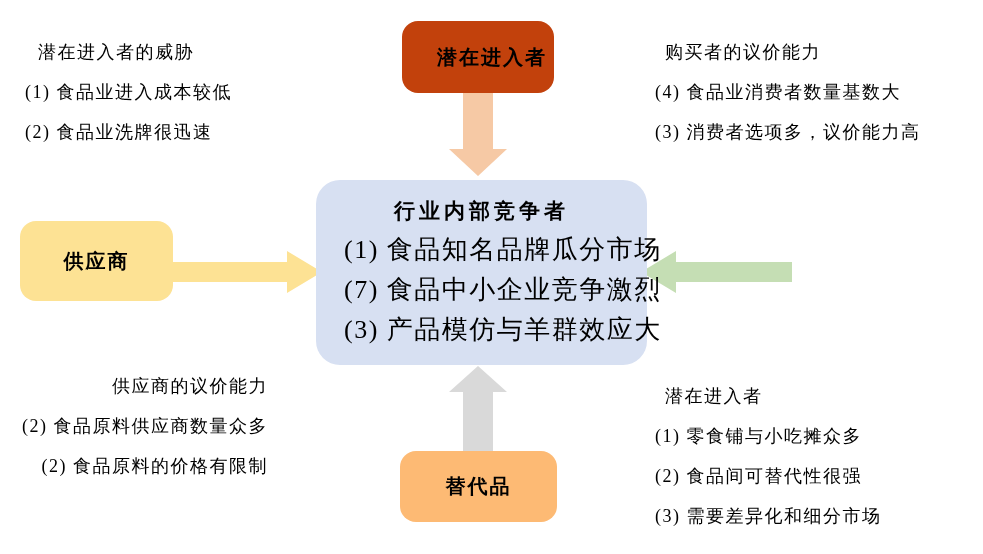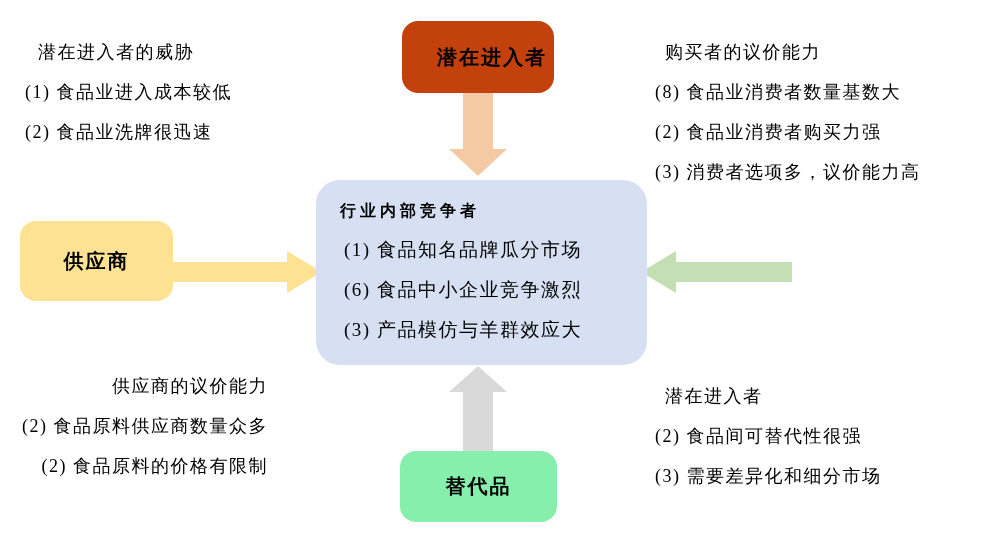--- a/index.html
+++ b/index.html
@@ -38,61 +38,61 @@
   .center-box {
     position: absolute;
     left: 316px; top: 180px;
     width: 331px; height: 185px;
     border-radius: 24px;
     z-index: 2;
     box-sizing: border-box;
     padding-top: 12px;
   }
   .center-title {
+    text-align: center;
     font-weight: bold;
-    font-size: 16px;
+    font-size: 21px;
     line-height: 38px;
     letter-spacing: 4px;
-    padding-left: 24px;
   }
   .center-items {
     padding-left: 28px;
-    font-size: 19px;
+    font-size: 26px;
     line-height: 40px;
     letter-spacing: 1.5px;
     white-space: nowrap;
   }
   .arrow-svg { position: absolute; z-index: 1; }
 </style>
 </head>
 <body>
 
 <div id="canvas">
 
   <div class="note-block" style="left:25px; top:32px;">
     <span class="note-heading indent-13">潜在进入者的威胁</span>
     <span class="note-item">(1) 食品业进入成本较低</span>
     <span class="note-item">(2) 食品业洗牌很迅速</span>
   </div>
 
   <div class="note-block" style="left:655px; top:32px;">
     <span class="note-heading indent-10">购买者的议价能力</span>
-    <span class="note-item">(8) 食品业消费者数量基数大</span>
-    <span class="note-item">(2) 食品业消费者购买力强</span>
+    <span class="note-item">(4) 食品业消费者数量基数大</span>
     <span class="note-item">(3) 消费者选项多，议价能力高</span>
   </div>
 
   <div class="note-block" style="left:22px; top:366px;text-align:right;">
     <span class="note-heading indent-8">供应商的议价能力</span>
     <span class="note-item">(2) 食品原料供应商数量众多</span>
     <span class="note-item">(2) 食品原料的价格有限制</span>
   </div>
 
   <div class="note-block" style="left:655px; top:376px;">
     <span class="note-heading indent-10">潜在进入者</span>
+    <span class="note-item">(1) 零食铺与小吃摊众多</span>
     <span class="note-item">(2) 食品间可替代性很强</span>
     <span class="note-item">(3) 需要差异化和细分市场</span>
   </div>
 
   <svg class="arrow-svg" style="left:449px; top:88px;" width="58" height="88">
     <polygon points="14,0 44,0 44,61 58,61 29,88 0,61 14,61" fill="#f6c9a5"></polygon>
   </svg>
 
   <svg class="arrow-svg" style="left:171px; top:251px;" width="151" height="42">
     <polygon points="0,11 116,11 116,0 151,21 116,42 116,31 0,31" fill="#fde294"></polygon>
@@ -108,26 +108,26 @@
 
   <div class="force-box" style="left: 402px; top: 21px; width: 124px; height: 72px; background-color: #c2410c; padding-left: 28px;">
     <span>潜在进入者</span>
   </div>
 
   <div class="force-box" style="left: 20px; top: 221px; width: 153px; height: 80px; background-color: rgb(253, 226, 148);">
     <span>供应商</span>
   </div>
 
 
-  <div class="force-box" style="left: 400px; top: 451px; width: 157px; height: 71px; background-color: #86efac;">
+  <div class="force-box" style="left: 400px; top: 451px; width: 157px; height: 71px; background-color: #fdba74;">
     <span>替代品</span>
   </div>
 
   <div class="center-box" style="background-color: rgb(215, 224, 242);">
     <div class="center-title">行业内部竞争者</div>
     <div class="center-items">
       <div>(1) 食品知名品牌瓜分市场</div>
-      <div>(6) 食品中小企业竞争激烈</div>
+      <div>(7) 食品中小企业竞争激烈</div>
       <div>(3) 产品模仿与羊群效应大</div>
     </div>
   </div>
 
 </div>
 
 </body></html>

